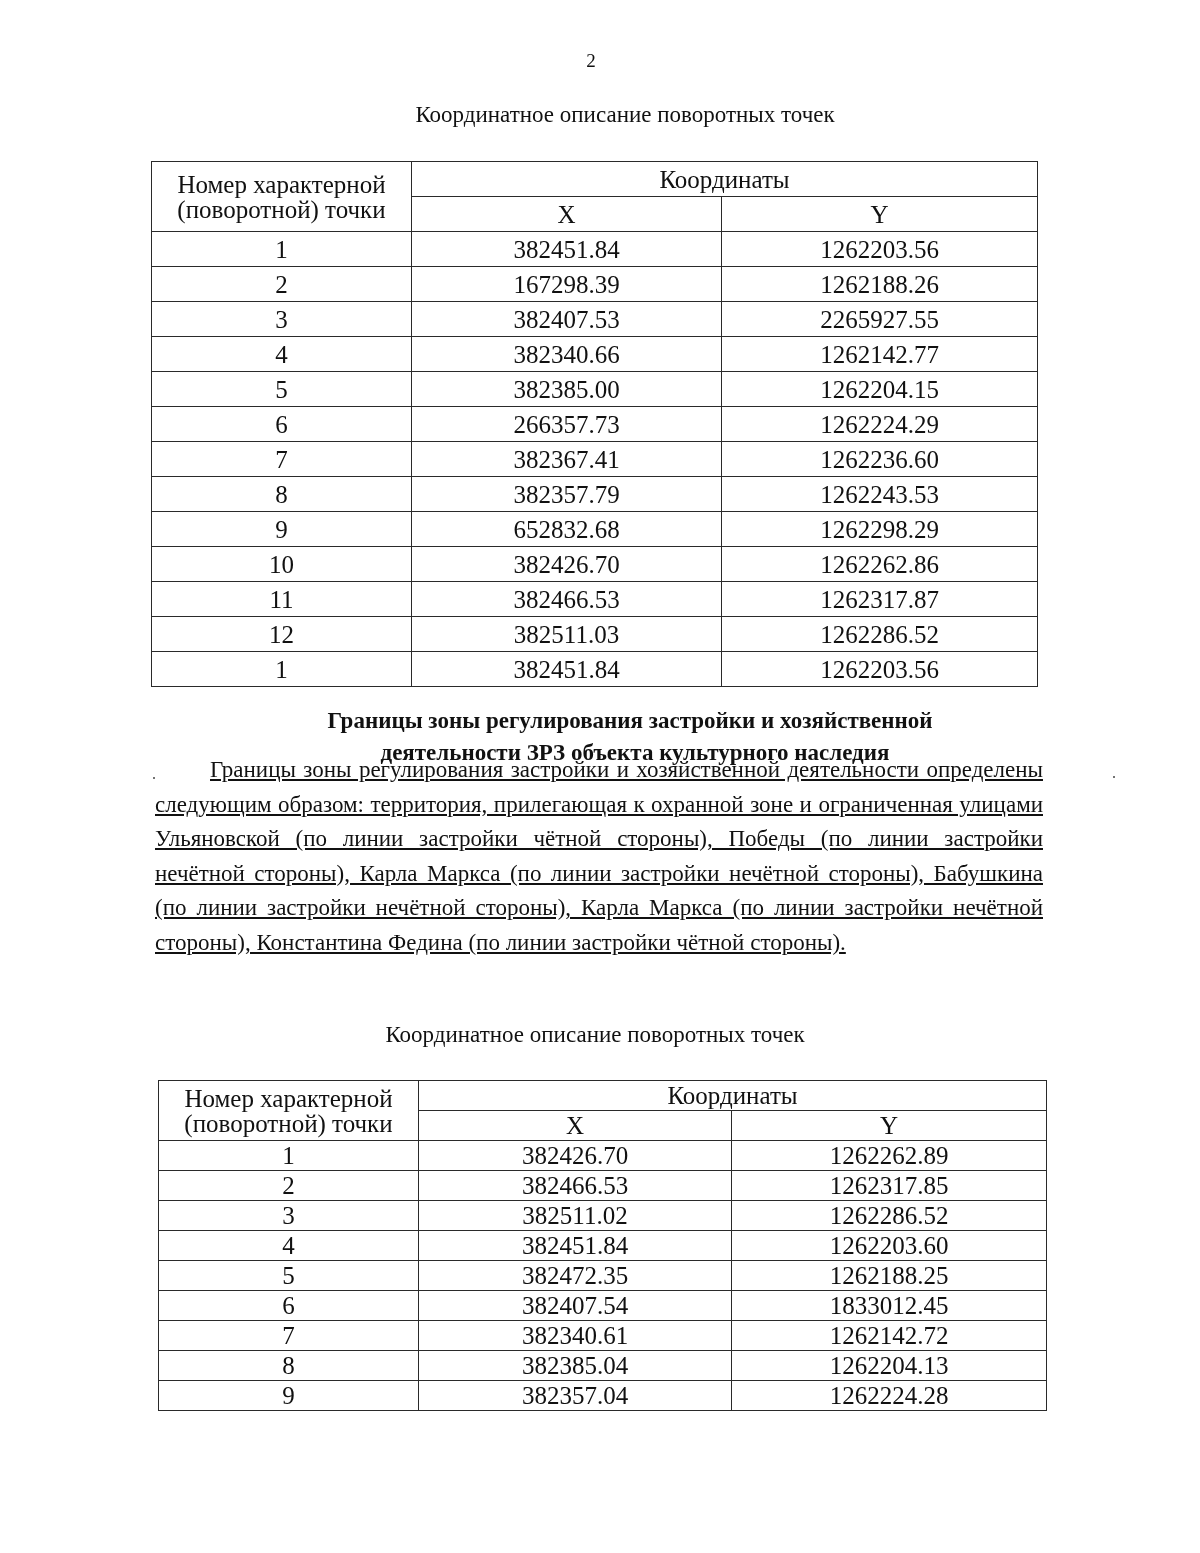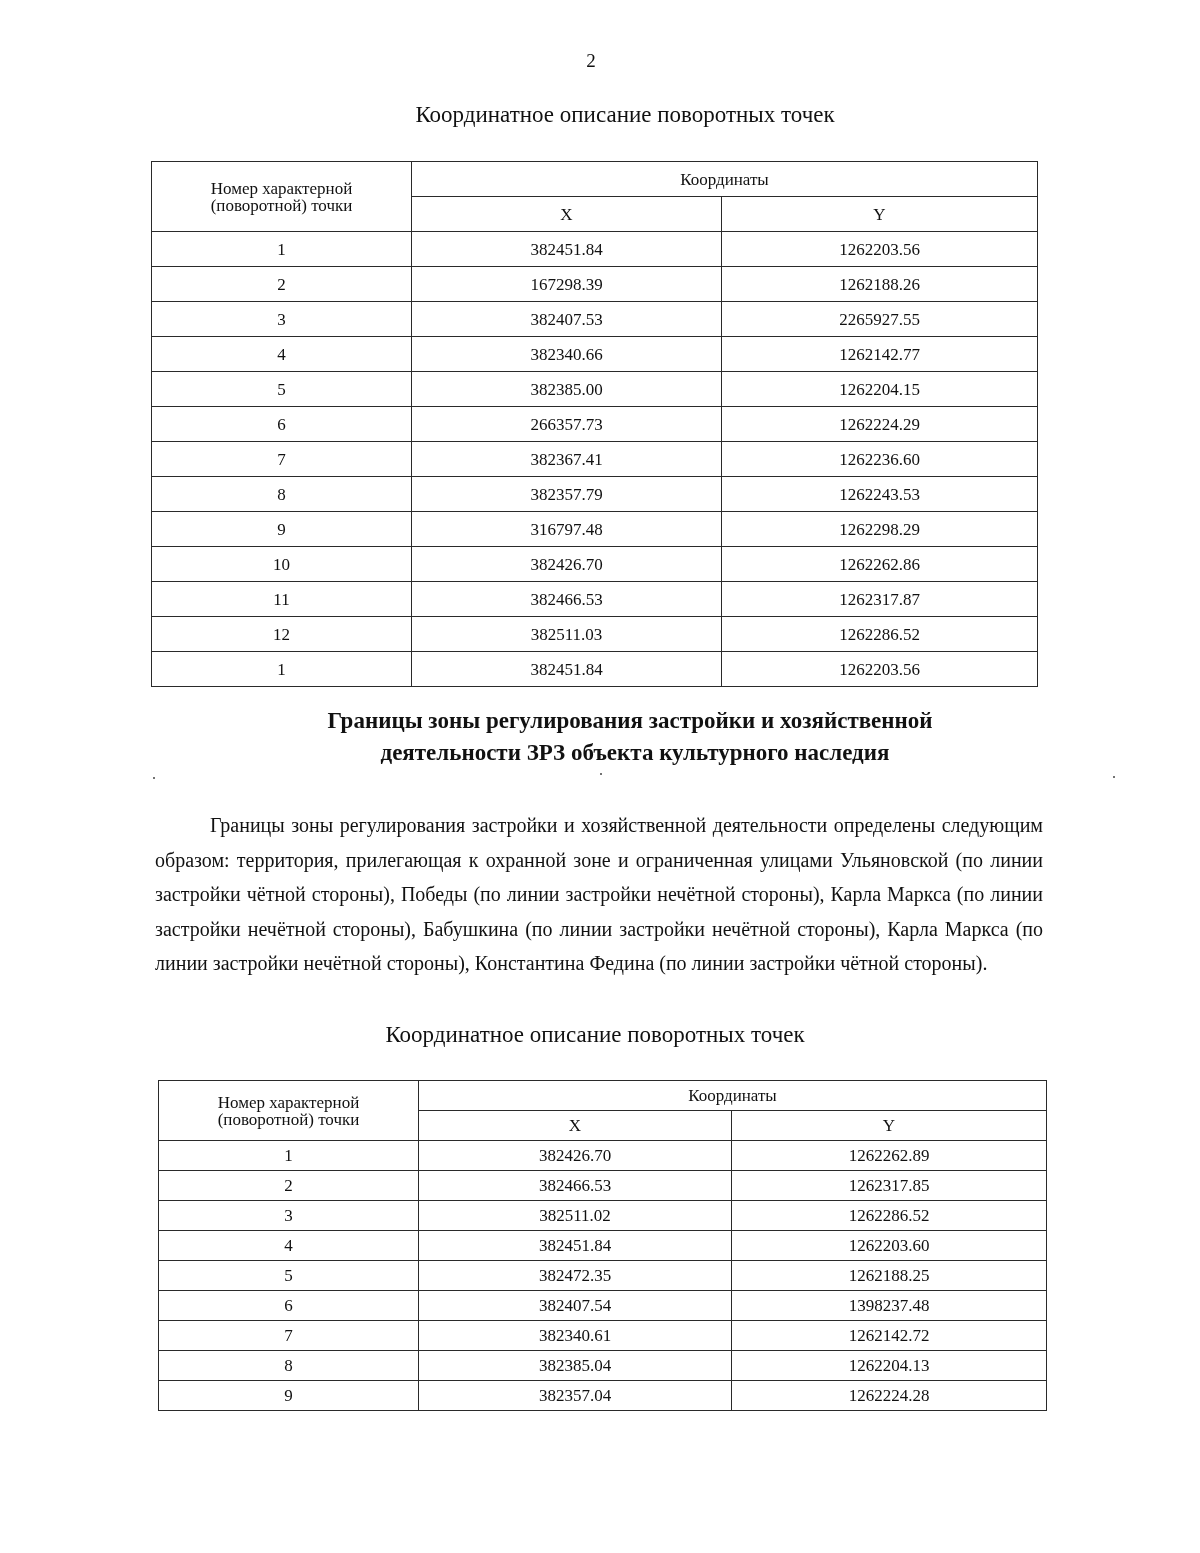--- a/index.html
+++ b/index.html
@@ -13,21 +13,21 @@
     text-align: center; font-size: 19px;
   }
   .caption {
     position: absolute; left: 0; width: 1250px; text-align: center;
     font-size: 23px;
   }
   #cap1 { top: 102px; }
   #cap2 { top: 1022px; left: -30px; }
   table.coords {
     position: absolute; border-collapse: collapse;
-    font-size: 17px; table-layout: fixed;
+    font-size: 25px; table-layout: fixed;
   }
   table.coords td, table.coords th {
     border: 1.5px solid #2a2a2a; text-align: center; font-weight: normal;
     padding: 0; line-height: 1;
   }
   #table1 { left: 151px; top: 161px; width: 886px; }
   #table1 td, #table1 th { height: 34px; }
   #table1 col.c1 { width: 260px; }
   #table1 col.c2 { width: 310px; }
   #table1 col.c3 { width: 316px; }
@@ -37,23 +37,24 @@
   #table2 col.c2 { width: 313px; }
   #table2 col.c3 { width: 315px; }
   th.head-num { line-height: 1.25; }
   .section-heading {
     position: absolute; top: 705px; left: 0; width: 1260px; text-align: center;
     font-weight: bold; font-size: 23px; line-height: 32px;
   }
   .section-heading span { display: block; }
   .section-heading .l2 { padding-left: 10px; }
   .paragraph {
-    position: absolute; top: 808px; left: 155px; width: 888px;
-    font-size: 20px; line-height: 34.6px; text-align: justify;
+    position: absolute; top: 753px; left: 155px; width: 888px;
+    font-size: 23px; line-height: 34.6px; text-align: justify;
     text-indent: 55px;
+    text-decoration: underline;
   }
   .speck { position: absolute; width: 2px; height: 2px; background: #444; border-radius: 1px; }
 </style>
 </head>
 <body>
 
 <div class="page-number">2</div>
 
 <div class="caption" id="cap1">Координатное описание поворотных точек</div>
 
@@ -112,21 +113,21 @@
         <td>382367.41</td>
         <td>1262236.60</td>
       </tr>
       <tr>
         <td>8</td>
         <td>382357.79</td>
         <td>1262243.53</td>
       </tr>
       <tr>
         <td>9</td>
-        <td>316797.48</td>
+        <td>652832.68</td>
         <td>1262298.29</td>
       </tr>
       <tr>
         <td>10</td>
         <td>382426.70</td>
         <td>1262262.86</td>
       </tr>
       <tr>
         <td>11</td>
         <td>382466.53</td>
@@ -199,21 +200,21 @@
         <td>1262203.60</td>
       </tr>
       <tr>
         <td>5</td>
         <td>382472.35</td>
         <td>1262188.25</td>
       </tr>
       <tr>
         <td>6</td>
         <td>382407.54</td>
-        <td>1398237.48</td>
+        <td>1833012.45</td>
       </tr>
       <tr>
         <td>7</td>
         <td>382340.61</td>
         <td>1262142.72</td>
       </tr>
       <tr>
         <td>8</td>
         <td>382385.04</td>
         <td>1262204.13</td>

